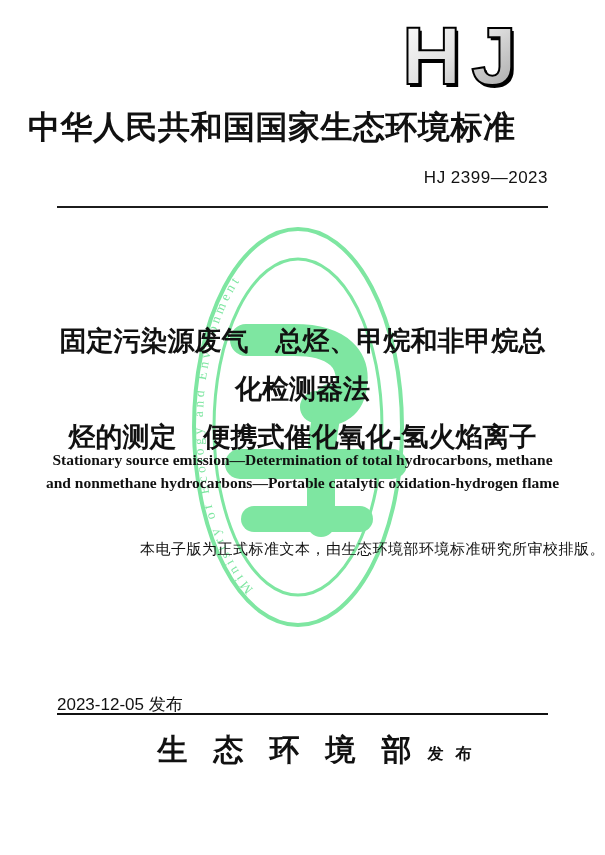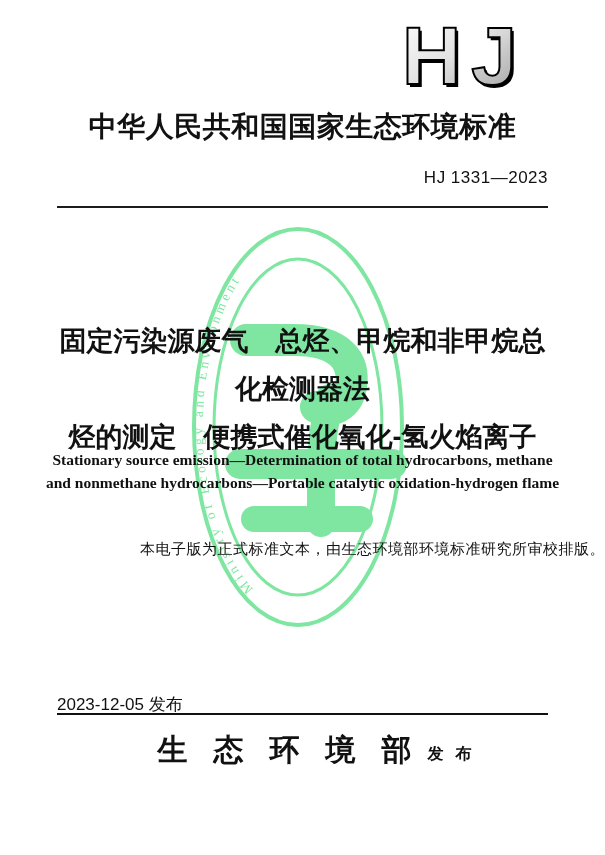--- a/index.html
+++ b/index.html
@@ -12,23 +12,22 @@
     color:#111;
   }
   .layer{position:absolute;inset:0;}
   .content{z-index:1;border-radius:18px;}
   .watermark-svg{z-index:0;pointer-events:none;}
 
   .hj-logo{position:absolute;left:398px;top:14px;width:150px;height:88px;}
 
   .heading{
     position:absolute;left:28px;right:28px;top:106px;
-    text-align:center;
     font-family:"Liberation Serif","DejaVu Serif",serif;
-    font-weight:700;font-size:28px;line-height:42px;
+    font-weight:700;font-size:32px;line-height:42px;
     letter-spacing:0.5px;white-space:nowrap;
   }
   .std-number{
     position:absolute;right:57px;top:168px;
     font-size:17px;letter-spacing:0.5px;
   }
   .rule-top{
     position:absolute;left:57px;right:57px;top:206px;
     border-top:2px solid #1c1c1c;
   }
@@ -113,21 +112,21 @@
           <stop offset="0.45" stop-color="#e2e2e2"></stop>
           <stop offset="1" stop-color="#9a9a9a"></stop>
         </linearGradient>
       </defs>
       <text x="4" y="70" font-family="Liberation Sans, DejaVu Sans, sans-serif" font-size="82" font-weight="700" letter-spacing="10" fill="#000" transform="translate(2.5,2.5)">HJ</text>
       <text x="4" y="70" font-family="Liberation Sans, DejaVu Sans, sans-serif" font-size="82" font-weight="700" letter-spacing="10" fill="url(#bevel)" stroke="#000" stroke-width="2">HJ</text>
     </svg>
 
     <div class="heading">中华人民共和国国家生态环境标准</div>
 
-    <div class="std-number">HJ 1331—2023</div>
+    <div class="std-number">HJ 2399—2023</div>
 
     <div class="rule-top"></div>
 
     <div class="title-cn">
       <div>固定污染源废气　总烃、甲烷和非甲烷总</div>
       <div>化检测器法</div>
       <div>烃的测定　便携式催化氧化-氢火焰离子</div>
     </div>
 
     <div class="title-en">

